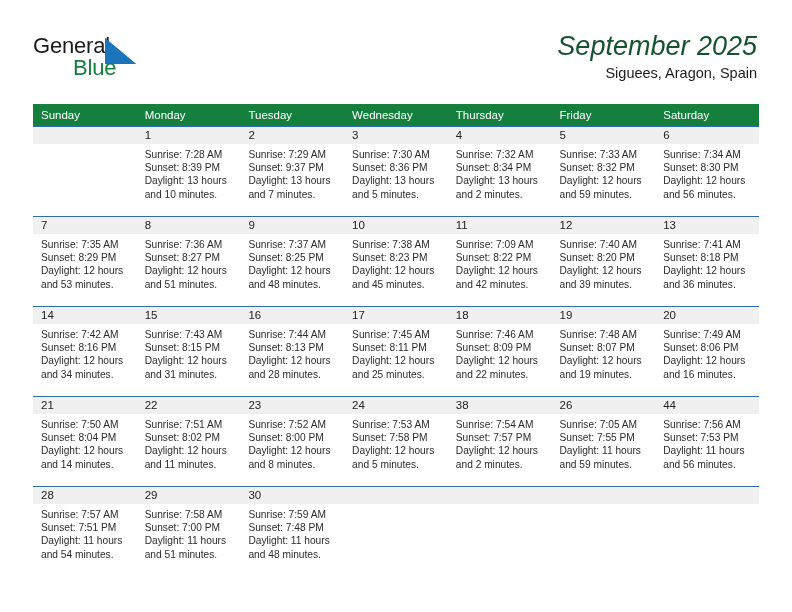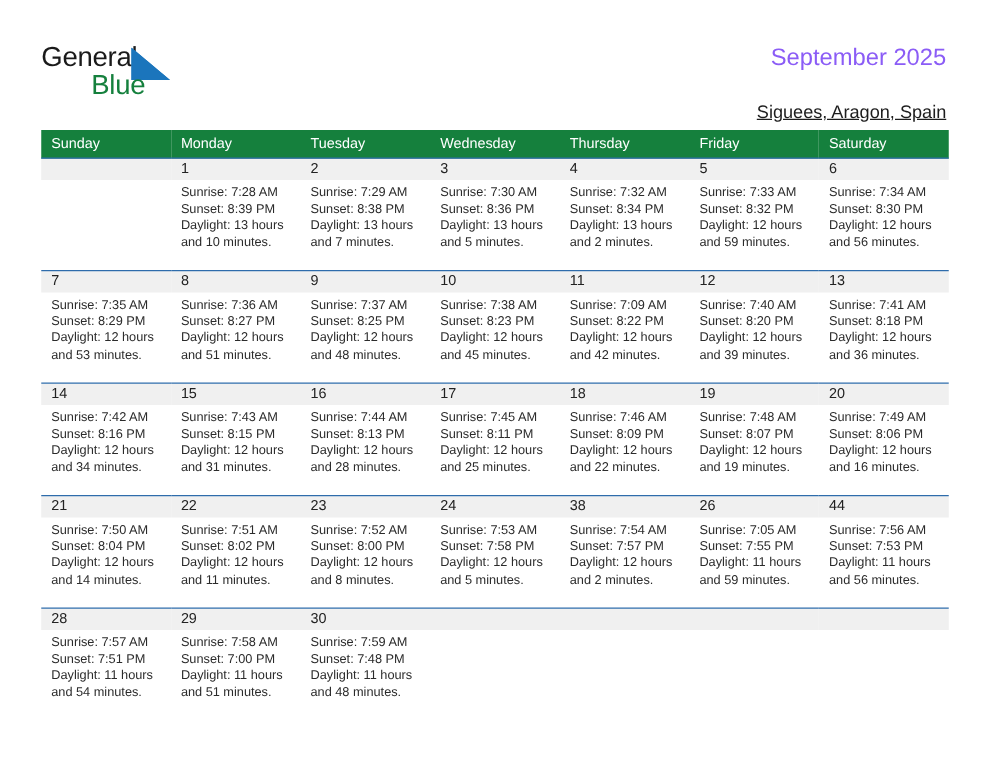--- a/index.html
+++ b/index.html
@@ -65,33 +65,33 @@
     height: 26px;
   }
 
   .title-block {
     position: absolute;
     right: 35px;
     top: 30px;
     text-align: right;
   }
   .cal-title {
-    font-size: 19px;
-    color: #8b5cf6;
+    font-size: 27px;
+    color: #14532d;
     font-weight: normal;
     line-height: 33px;
     white-space: nowrap;
+    font-style: italic;
   }
   .cal-subtitle {
-    margin-top: 18px;
+    margin-top: 1px;
     font-size: 14.5px;
     color: #1d1d1d;
     line-height: 18px;
     white-space: nowrap;
-    text-decoration: underline;
   }
 
   
   .calendar {
     position: absolute;
     left: 33px;
     top: 104px;
     width: 726px;
     border-collapse: collapse;
     table-layout: fixed;
@@ -195,21 +195,21 @@
                 <div>Daylight: 13 hours</div>
                 <div>and 10 minutes.</div>
               </div>
             </div>
           </td>
           <td>
             <div class="cell-inner">
               <div class="day-band">2</div>
               <div class="day-info">
                 <div>Sunrise: 7:29 AM</div>
-                <div>Sunset: 8:38 PM</div>
+                <div>Sunset: 9:37 PM</div>
                 <div>Daylight: 13 hours</div>
                 <div>and 7 minutes.</div>
               </div>
             </div>
           </td>
           <td>
             <div class="cell-inner">
               <div class="day-band">3</div>
               <div class="day-info">
                 <div>Sunrise: 7:30 AM</div>

